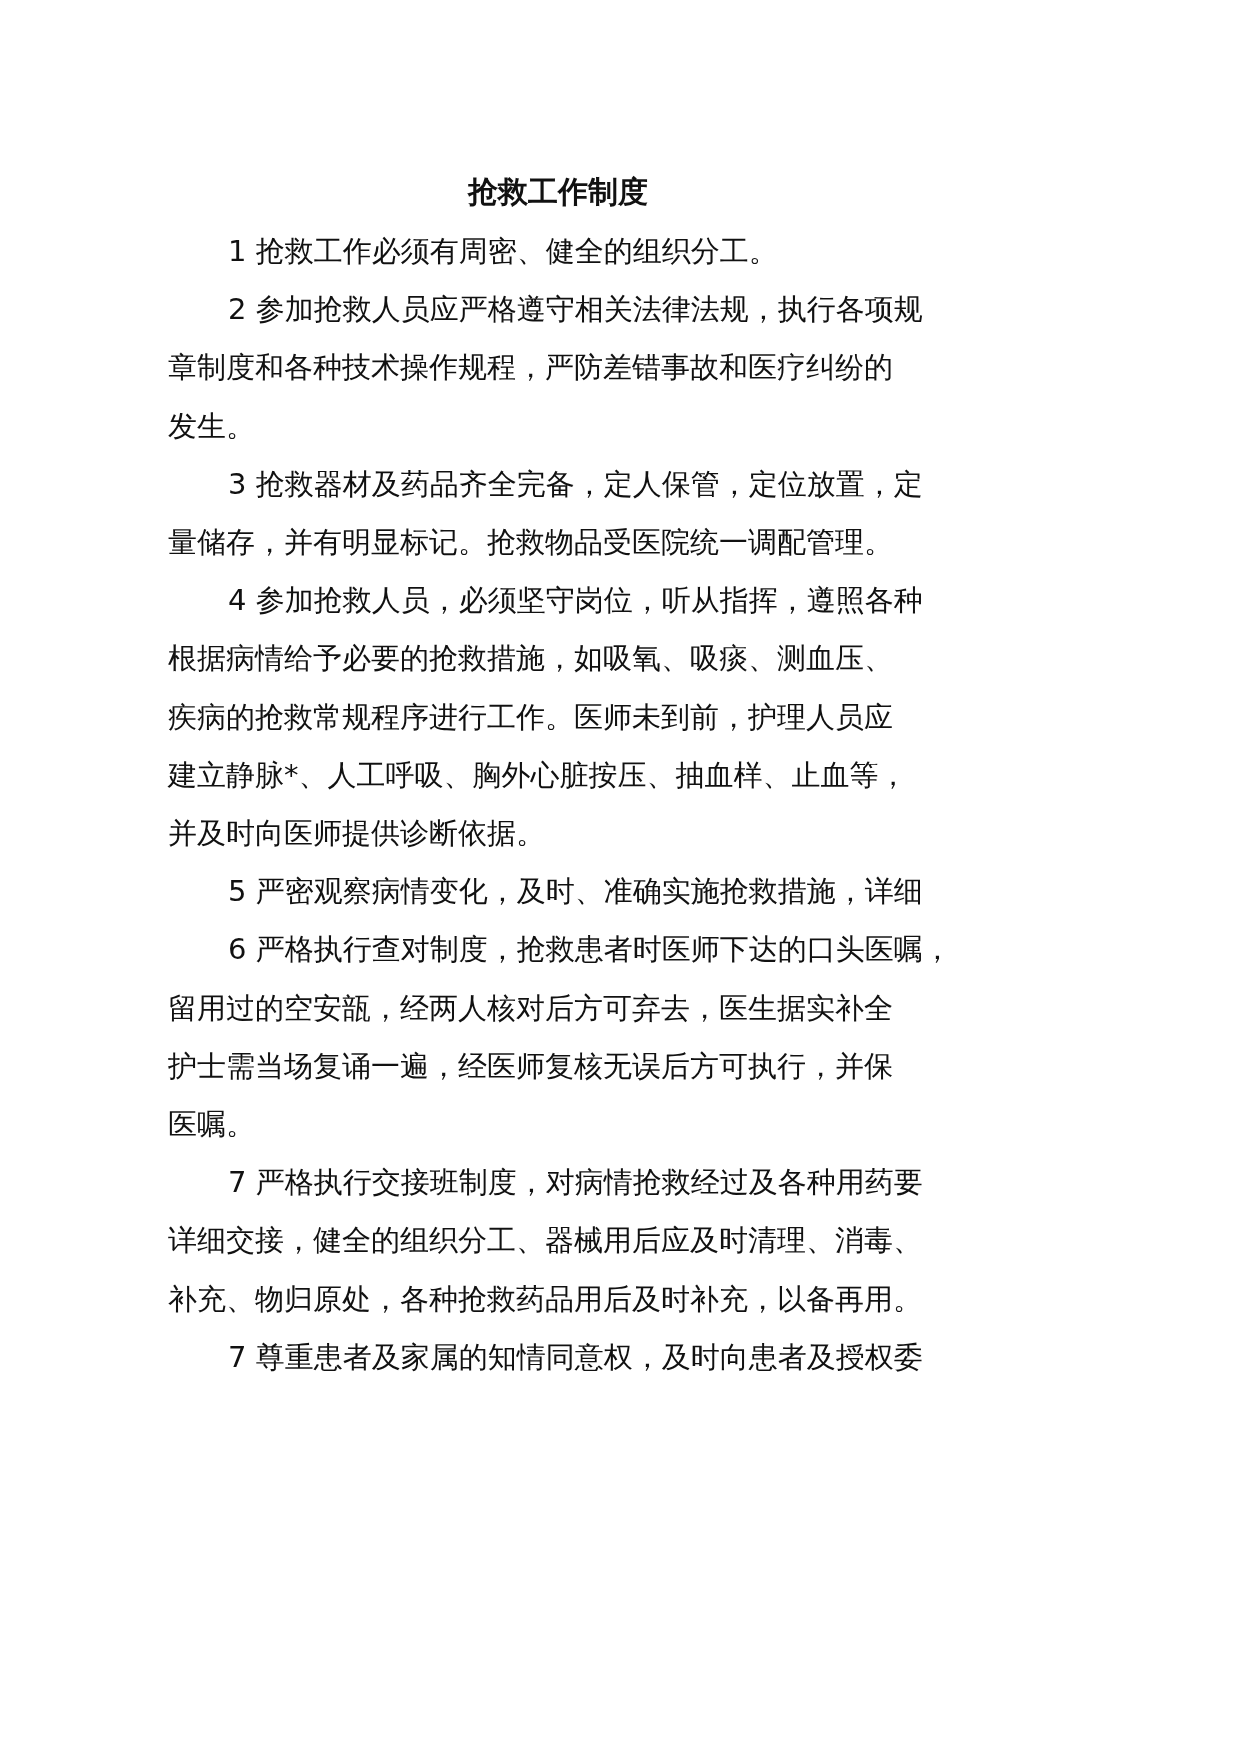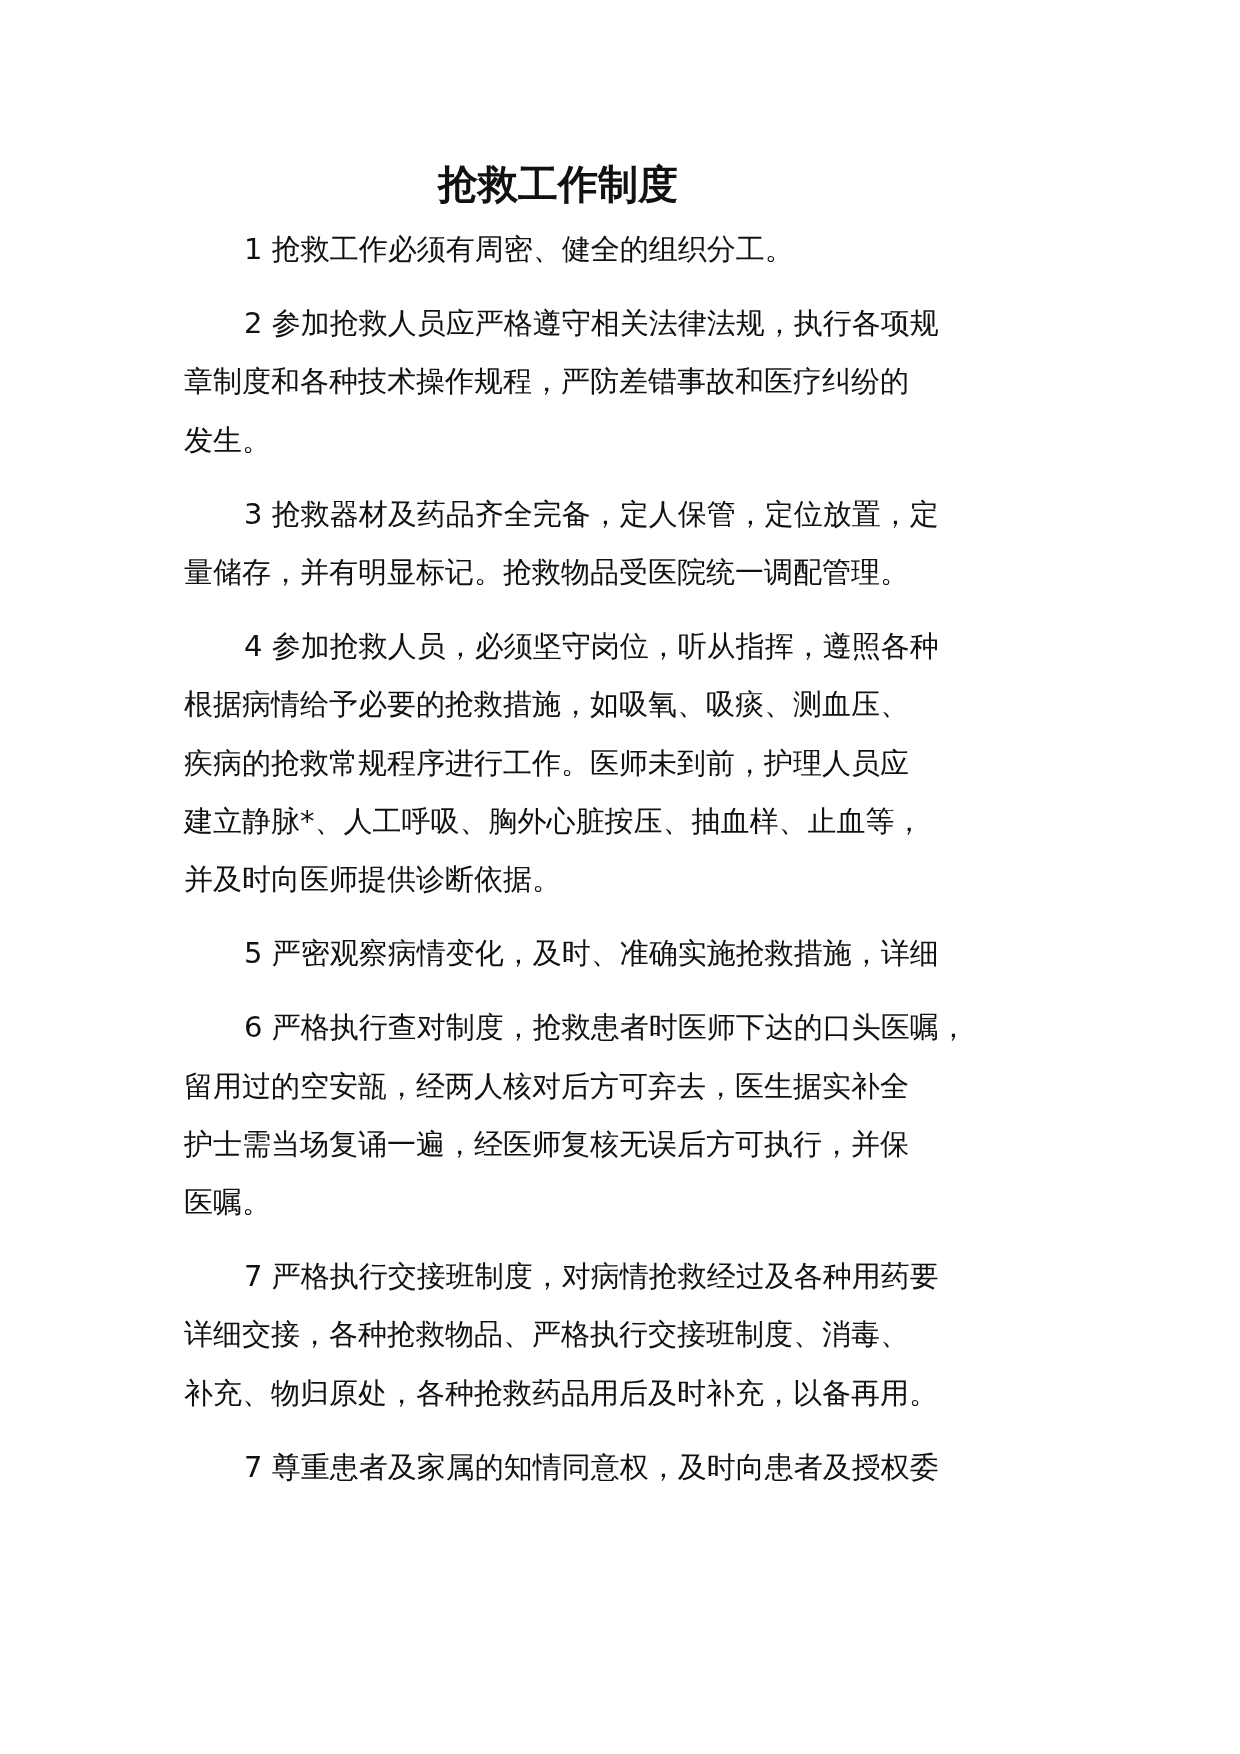--- a/index.html
+++ b/index.html
@@ -1,21 +1,21 @@
 <!DOCTYPE html>
 <html><head>
 <meta charset="utf-8">
 <style>
   html, body { margin: 0; padding: 0; background: #ffffff; }
   body { width: 1240px; height: 1754px; position: relative; overflow: hidden;
          font-family: "DejaVu Sans", "Liberation Sans", sans-serif; color: #111111; }
   .page { position: absolute; left: 168px; top: 150px; width: 780px; }
-  .title { text-align: center; font-weight: bold; font-size: 40px; line-height: 40px;
-           height: 40px; margin: 14px 0 10px 0; letter-spacing: 0px; }
-  .para { font-size: 29px; line-height: 58.2px; margin: 16px; text-indent: 60px;
+  .title { text-align: center; font-weight: bold; font-size: 30px; line-height: 40px;
+           height: 40px; margin: 22px 0 10px 0; letter-spacing: 0px; }
+  .para { font-size: 29px; line-height: 58.2px; margin: 0; text-indent: 60px;
           word-break: break-all; }
   .line { display: block; white-space: nowrap; }
   .para .line:first-child { padding-left: 60px; }
   .para { text-indent: 0; }
 </style>
 </head>
 <body>
 
 <div class="page">
   <div class="title">抢救工作制度</div>
@@ -49,20 +49,20 @@
 
   <p class="para">
     <span class="line">6 严格执行查对制度，抢救患者时医师下达的口头医嘱，</span>
     <span class="line">留用过的空安瓿，经两人核对后方可弃去，医生据实补全</span>
     <span class="line">护士需当场复诵一遍，经医师复核无误后方可执行，并保</span>
     <span class="line">医嘱。</span>
   </p>
 
   <p class="para">
     <span class="line">7 严格执行交接班制度，对病情抢救经过及各种用药要</span>
-    <span class="line">详细交接，各种抢救物品、严格执行交接班制度、消毒、</span>
+    <span class="line">详细交接，健全的组织分工、器械用后应及时清理、消毒、</span>
     <span class="line">补充、物归原处，各种抢救药品用后及时补充，以备再用。</span>
   </p>
 
   <p class="para">
     <span class="line">7 尊重患者及家属的知情同意权，及时向患者及授权委</span>
   </p>
 </div>
 
 </body></html>

